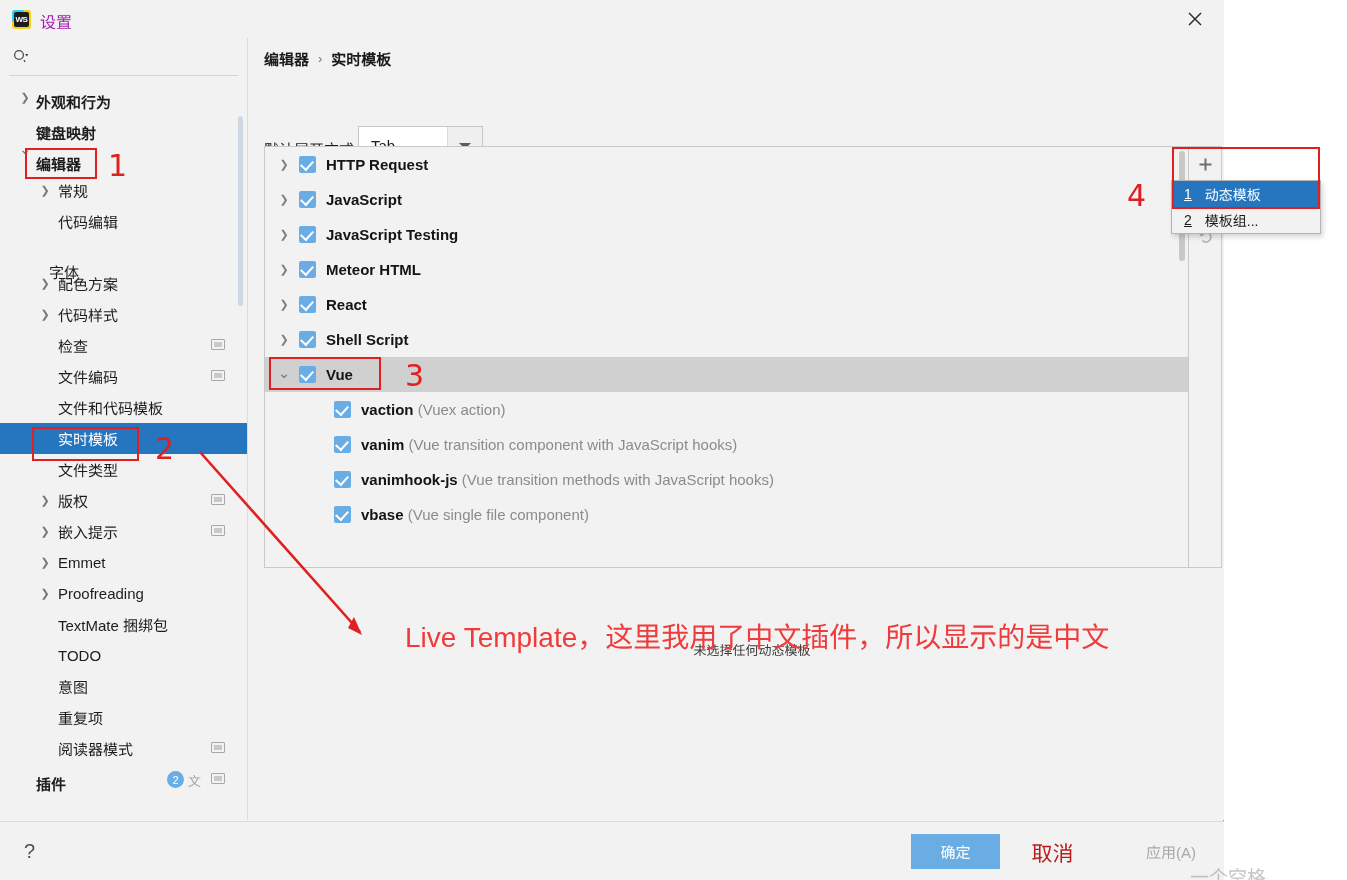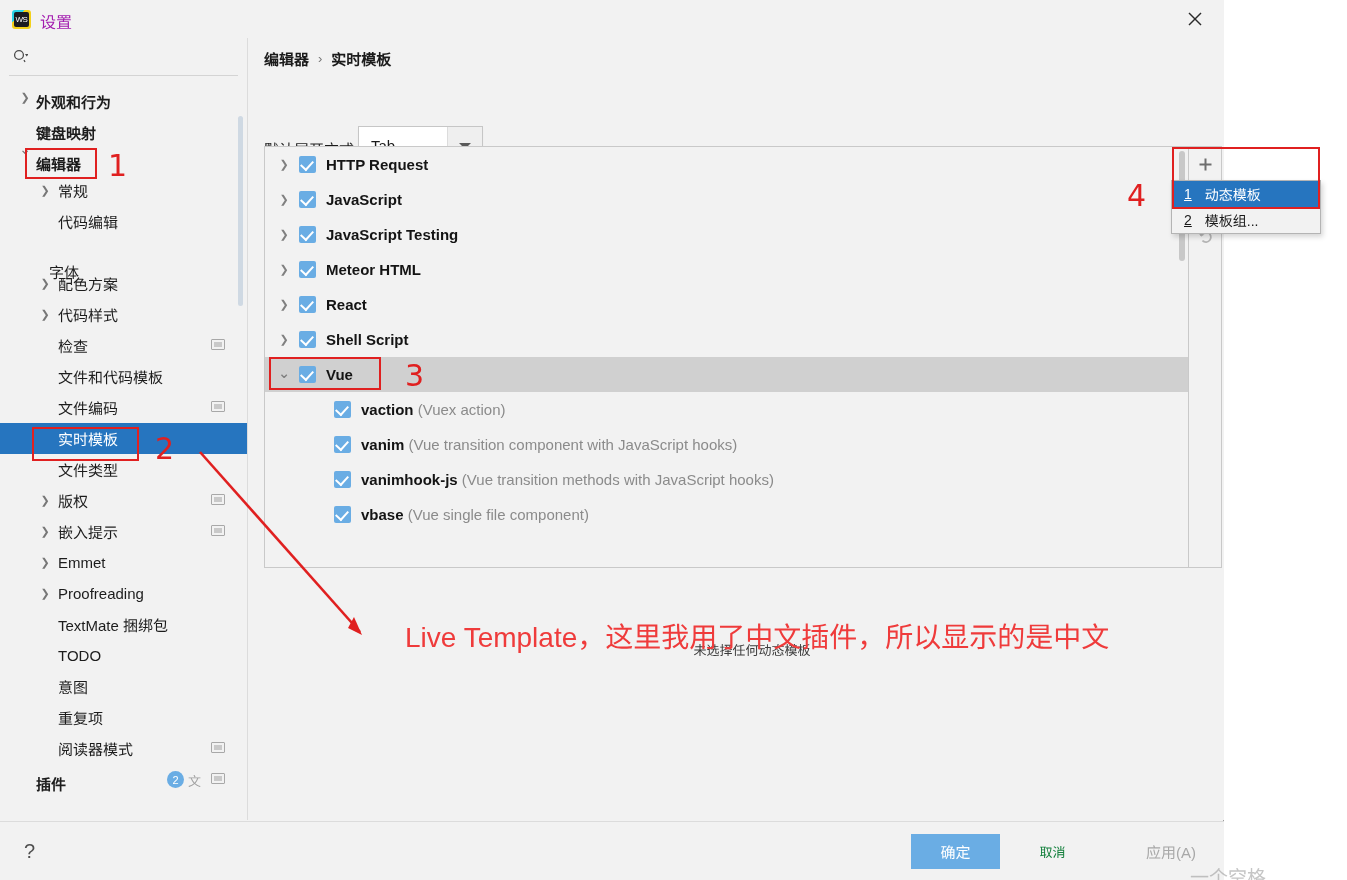--- a/index.html
+++ b/index.html
@@ -31,21 +31,21 @@
   }
   .title-icon {
     position:absolute; left:12px; top:10px; width:19px; height:19px;
     border-radius:3px;
     background: linear-gradient(135deg,#2ad4e8 0%,#2ad4e8 32%,#f3d11a 33%,#f3d11a 66%,#f3d11a 100%);
     overflow:hidden;
   }
   .title-icon .inner {
     position:absolute; left:2px; top:2px; width:15px; height:15px;
     background:#1b1b20; border-radius:2px;
-    color:#ffffff; font-size:8px; font-weight:normal;
+    color:#ffffff; font-size:8px; font-weight:bold;
     display:flex; align-items:center; justify-content:center;
     letter-spacing:-0.5px;
   }
   .title-text {
     position:absolute; left:40px; top:9px;
     font-size:16px; color:#a21caf;
   }
   .close-btn {
     position:absolute; right:14px; top:6px; width:30px; height:26px;
     display:flex; align-items:center; justify-content:center;
@@ -226,22 +226,22 @@
   .help-q {
     position:absolute; left:24px; top:18px; font-size:20px; color:#4f4f4f;
   }
   .btn-ok {
     position:absolute; left:911px; top:12px; width:89px; height:35px;
     background:#6aade4; color:#ffffff; border:none;
     font-family:"Liberation Sans", sans-serif; font-size:15px;
   }
   .btn-cancel {
     position:absolute; left:1015px; top:12px; width:75px; height:35px;
-    background:transparent; border:none; color:#15803d;
-    font-family:"Liberation Sans", sans-serif; font-size:13px;
+    background:transparent; border:none; color:#b91c1c;
+    font-family:"Liberation Sans", sans-serif; font-size:21px;
   }
   .btn-apply {
     position:absolute; left:1126px; top:12px; width:90px; height:35px;
     background:transparent; border:none; color:#a8a8a8;
     font-family:"Liberation Sans", sans-serif; font-size:15px;
   }
 
   
   .anno-box {
     position:absolute; border:2px solid #e02020; pointer-events:none; z-index:50;
@@ -336,25 +336,25 @@
           </div>
           <div class="tree-row">
             <span class="chev" style="left: 38px;">❯</span>
             <span class="lbl" style="left: 58px;">代码样式</span>
           </div>
           <div class="tree-row">
             <span class="lbl" style="left: 58px;">检查</span>
             <span class="row-icon-mono"></span>
           </div>
           <div class="tree-row">
-            <span class="lbl" style="left: 58px;">文件和代码模板</span>
-          </div>
-          <div class="tree-row">
             <span class="lbl" style="left: 58px;">文件编码</span>
             <span class="row-icon-mono"></span>
+          </div>
+          <div class="tree-row">
+            <span class="lbl" style="left: 58px;">文件和代码模板</span>
           </div>
           <div class="tree-row selected">
             <span class="lbl" style="left: 58px;">实时模板</span>
           </div>
           <div class="tree-row">
             <span class="lbl" style="left: 58px;">文件类型</span>
           </div>
           <div class="tree-row">
             <span class="chev" style="left: 38px;">❯</span>
             <span class="lbl" style="left: 58px;">版权</span>

